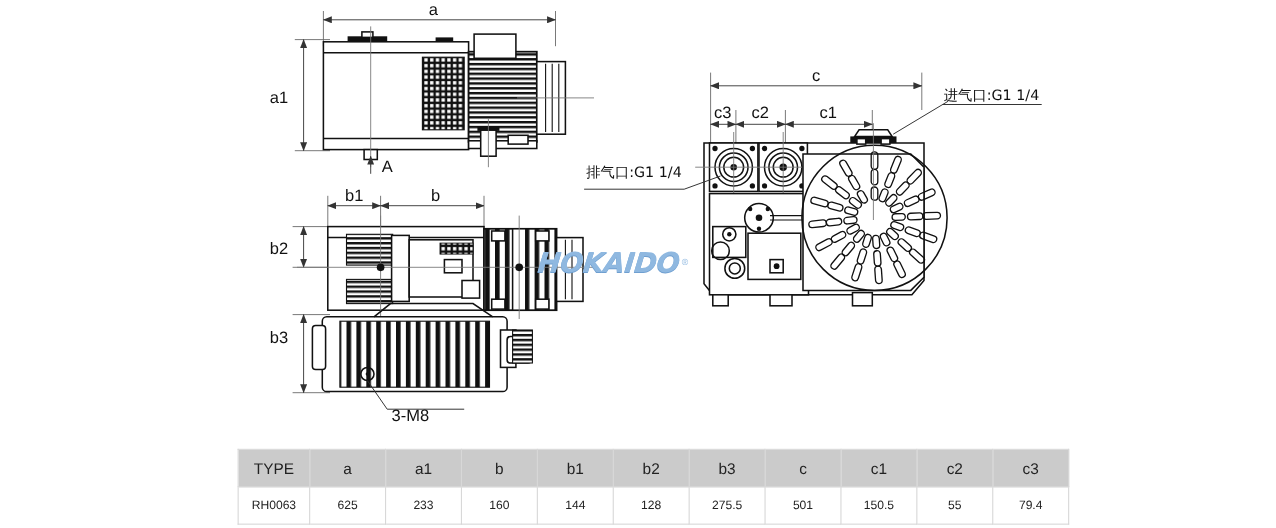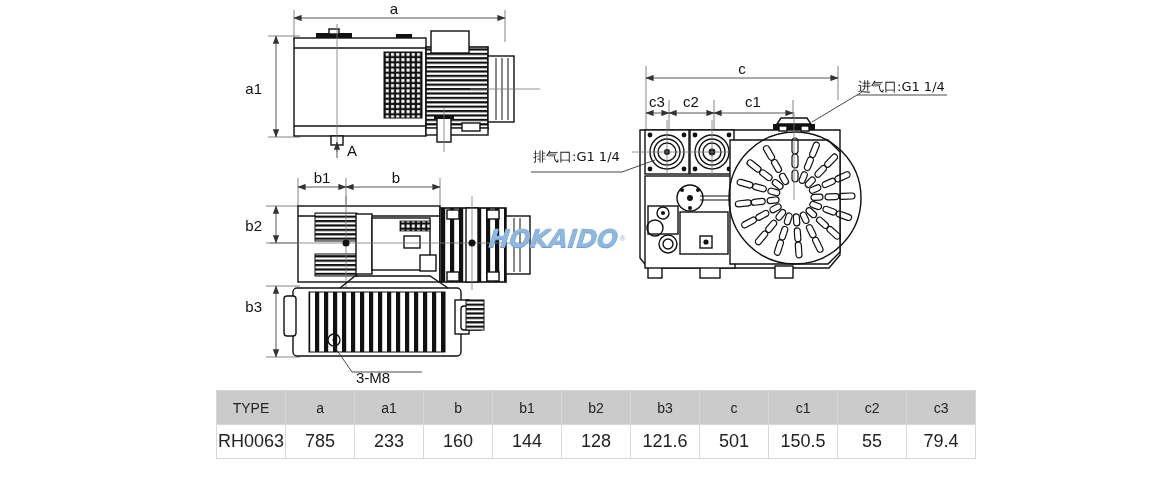--- a/index.html
+++ b/index.html
@@ -22,22 +22,22 @@
 
   
   #logo{position:absolute;left:489px;top:222px;width:146px;height:32px;
         display:flex;align-items:center;}
   #logo .word{font-family:"DejaVu Sans",sans-serif;font-weight:bold;font-size:25px;
        letter-spacing:-.5px;color:#8fb8e0;font-style:italic;
        text-shadow:0 1px 0 #6f9fd0;transform:skewX(-6deg);}
   #logo .reg{font-size:8px;color:#8fb8e0;vertical-align:super;margin-left:2px;}
 
   
-  #spec{position:absolute;left:216px;top:390px;border-collapse:collapse;}
-  #spec td{border:1px solid #d8d8d8;text-align:center;font-size:18px;
+  #spec{position:absolute;left:216px;top:408px;border-collapse:collapse;}
+  #spec td{border:1px solid #d8d8d8;text-align:center;font-size:11px;
            color:#222;height:31px;}
   #spec thead td{background:#cbcbcb;font-size:14px;}
   #spec .c-type{width:62px;}
   #spec .c-n{width:66px;}
 </style>
 </head>
 <body>
 
 <div id="stage">
 
@@ -384,26 +384,26 @@
         <td class="c-n">b3</td>
         <td class="c-n">c</td>
         <td class="c-n">c1</td>
         <td class="c-n">c2</td>
         <td class="c-n">c3</td>
       </tr>
     </thead>
     <tbody>
       <tr>
         <td>RH0063</td>
-        <td>785</td>
+        <td>625</td>
         <td>233</td>
         <td>160</td>
         <td>144</td>
         <td>128</td>
-        <td>121.6</td>
+        <td>275.5</td>
         <td>501</td>
         <td>150.5</td>
         <td>55</td>
         <td>79.4</td>
       </tr>
     </tbody>
   </table>
 
 </div>
 

